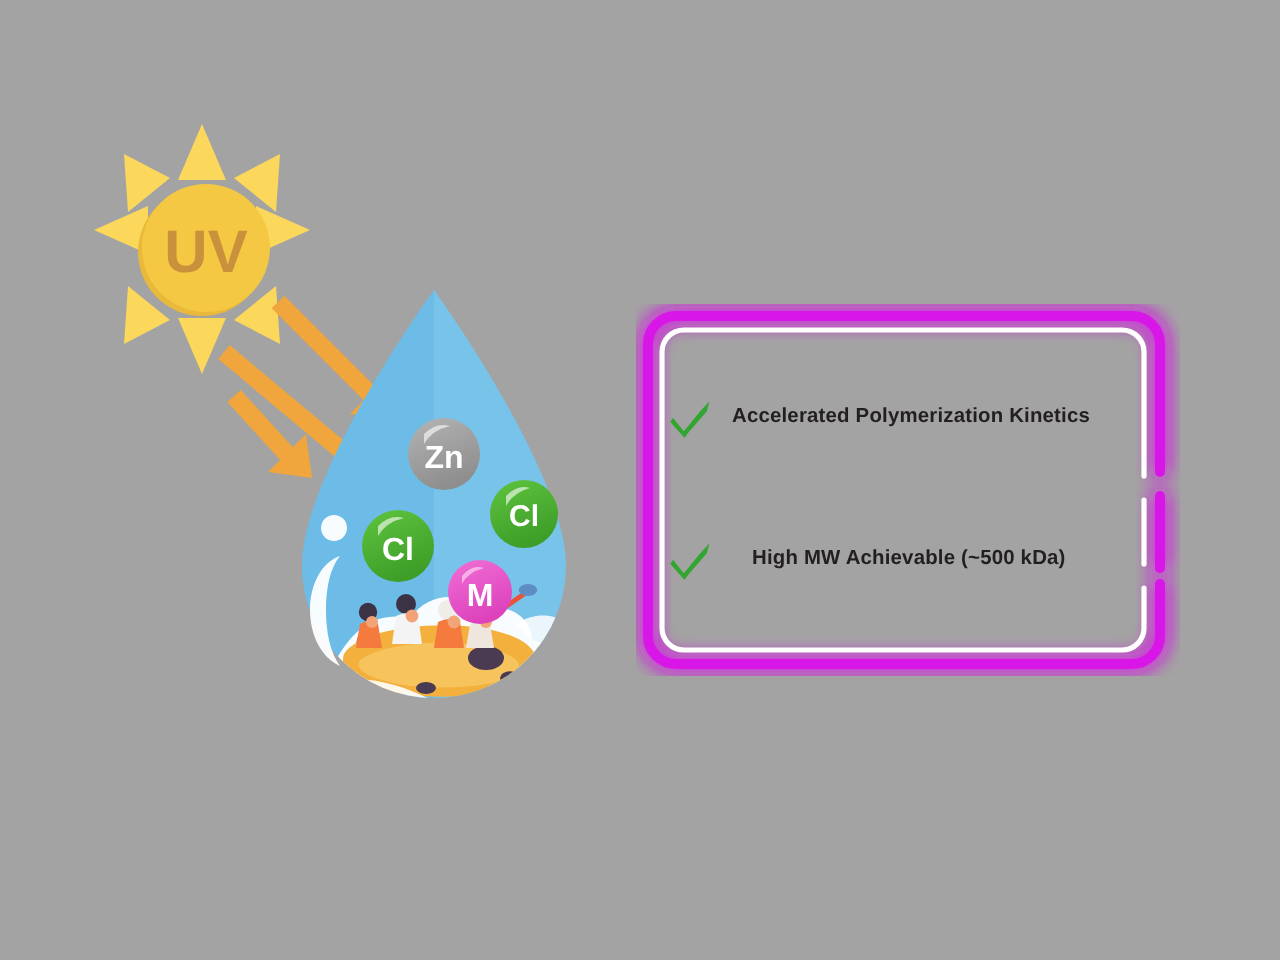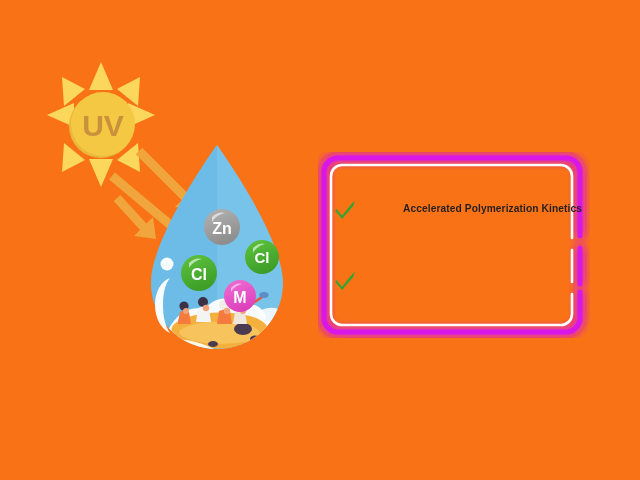--- a/index.html
+++ b/index.html
@@ -11,21 +11,21 @@
     height: 480px;
     background: #ffffff;
     font-family: "Liberation Sans", sans-serif;
     overflow: hidden;
     position: relative;
   }
   #stage {
     position: relative;
     width: 640px;
     height: 480px;
-    background: #f97316;
+    background: #a3a3a3;
   }
 
   
   #left-graphic {
     position: absolute;
     left: 0;
     top: 0;
     width: 320px;
     height: 480px;
   }
@@ -55,21 +55,20 @@
     flex-direction: column;
     justify-content: space-around;
     padding: 4px 0 6px 0;
     box-sizing: border-box;
   }
   .benefit-row {
     display: flex;
     align-items: center;
     gap: 9px;
     height: 30px;
-    justify-content: space-between;
   }
   .check-icon {
     flex: 0 0 auto;
     width: 23px;
     height: 23px;
     display: block;
   }
   .benefit-text {
     font-family: "Liberation Sans", sans-serif;
     font-size: 10.2px;
@@ -316,18 +315,19 @@
         </svg>
         <span class="benefit-text">Accelerated Polymerization Kinetics</span>
       </div>
 
 
       <div class="benefit-row indent-3">
         <svg class="check-icon" viewBox="0 0 24 24">
           <path d="M2.6 11.4 L8.2 18.4 L21.6 2.8 L20.3 8.0 L8.4 21.6 L1.2 13.6 Z" fill="#33A532"></path>
           <path d="M1.6 12.2 C4.0 13.4 6.6 16.2 8.6 19.4 C12.4 13.0 17.0 7.2 21.8 3.0 C16.6 9.2 12.0 16.2 8.8 21.8 C6.4 18.0 3.8 14.6 1.6 12.2 Z" fill="#33A532"></path>
         </svg>
+        <span class="benefit-text">High MW Achievable (~500 kDa)</span>
       </div>
 
     </div>
   </div>
 
 </div>
 
 </body></html>

